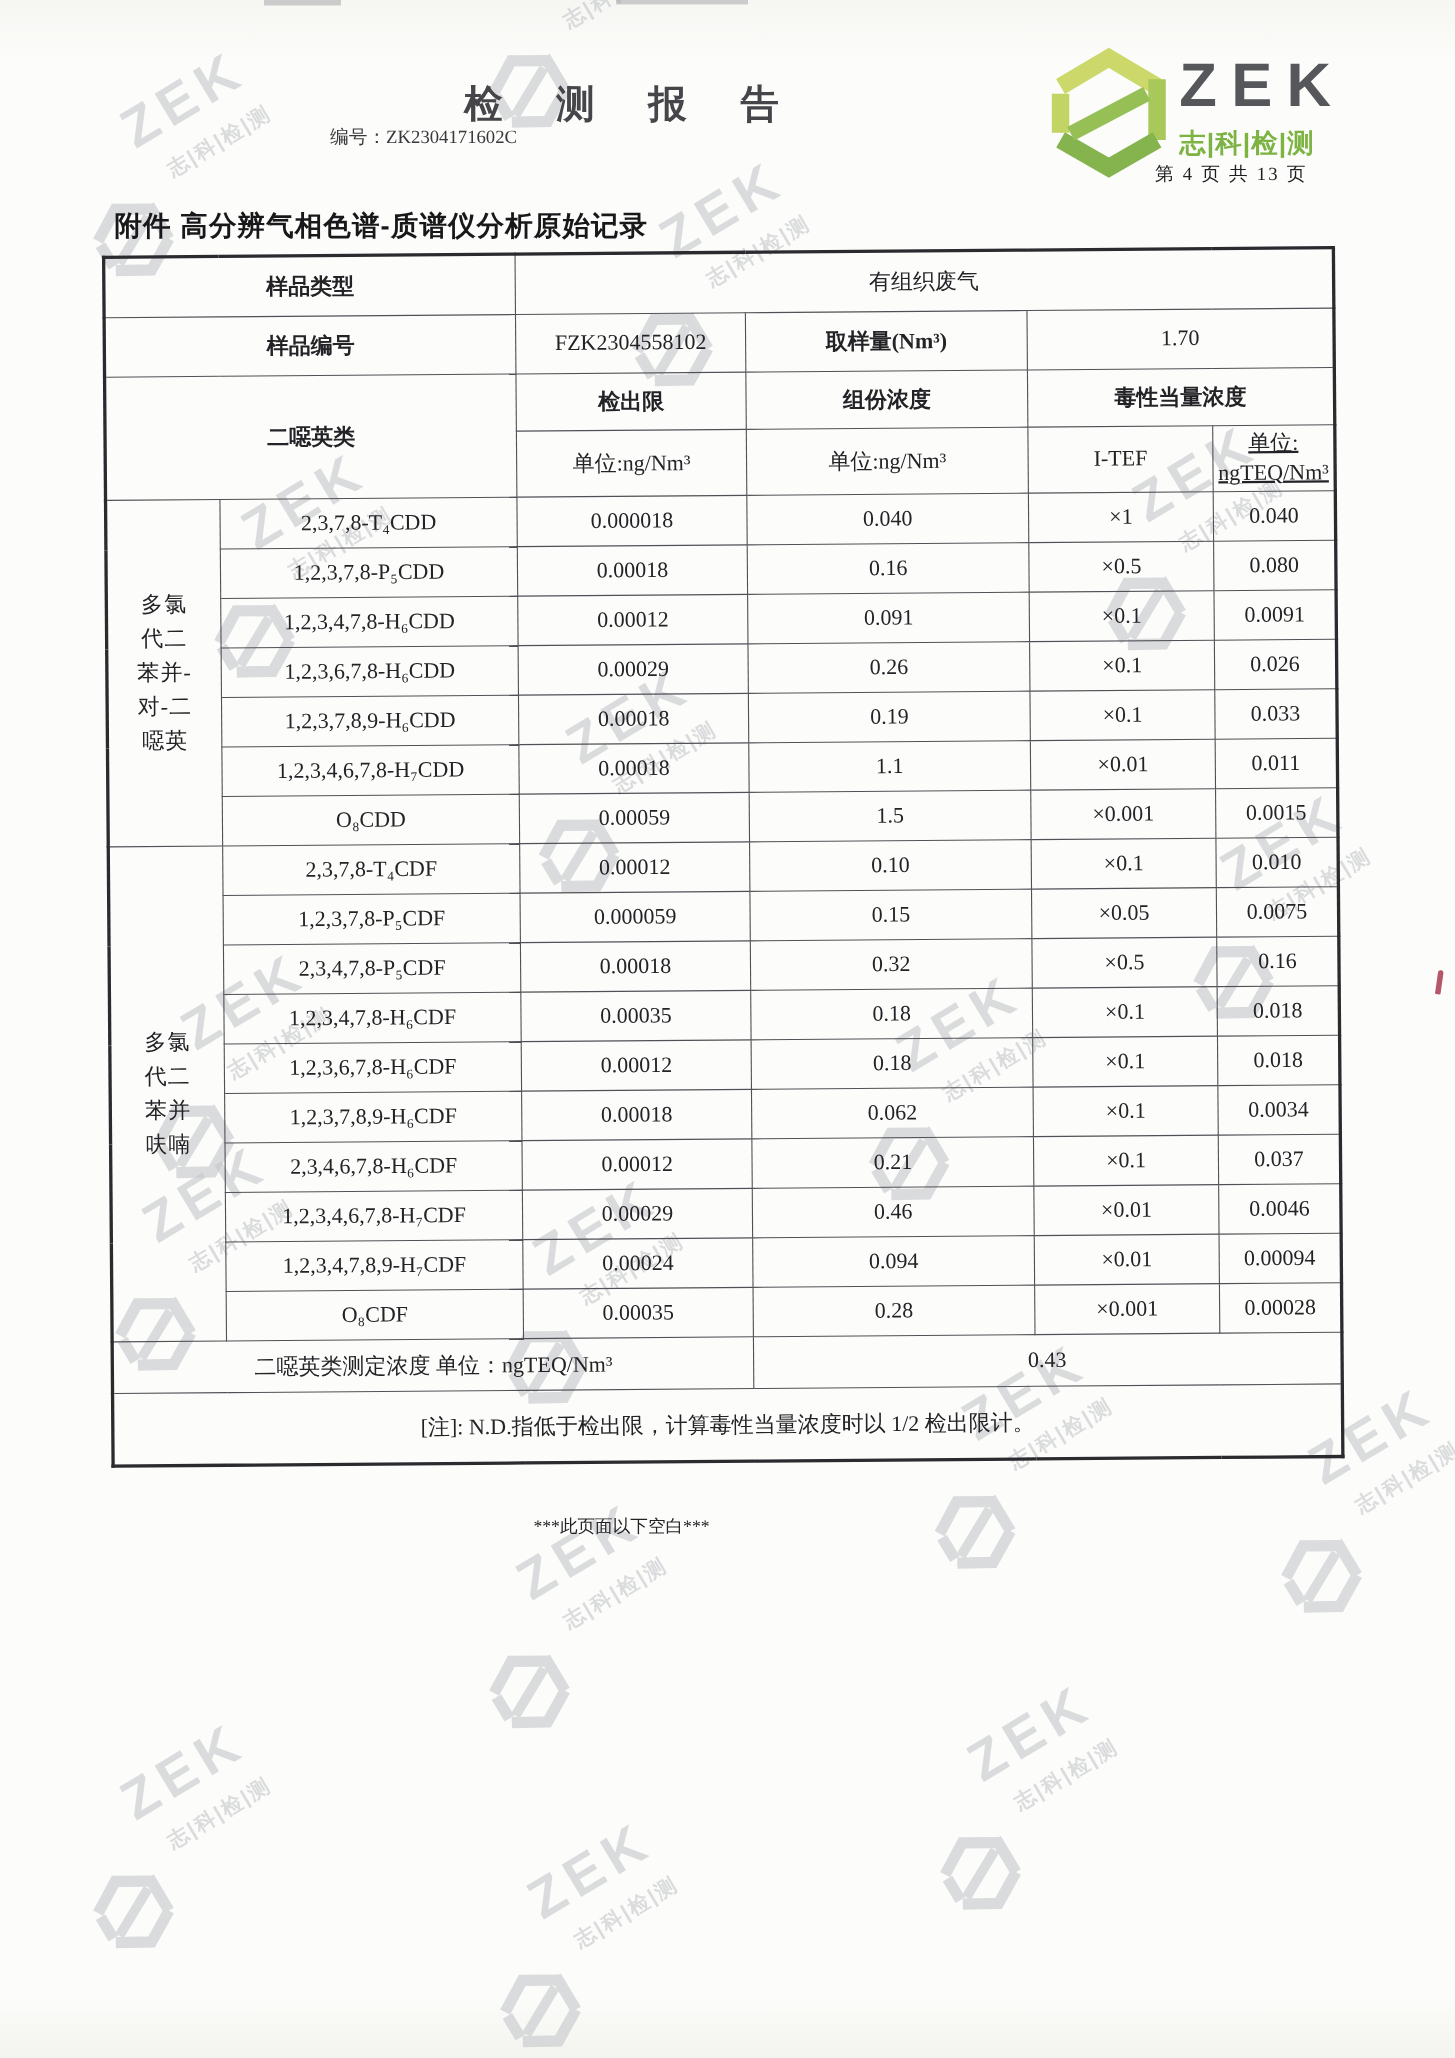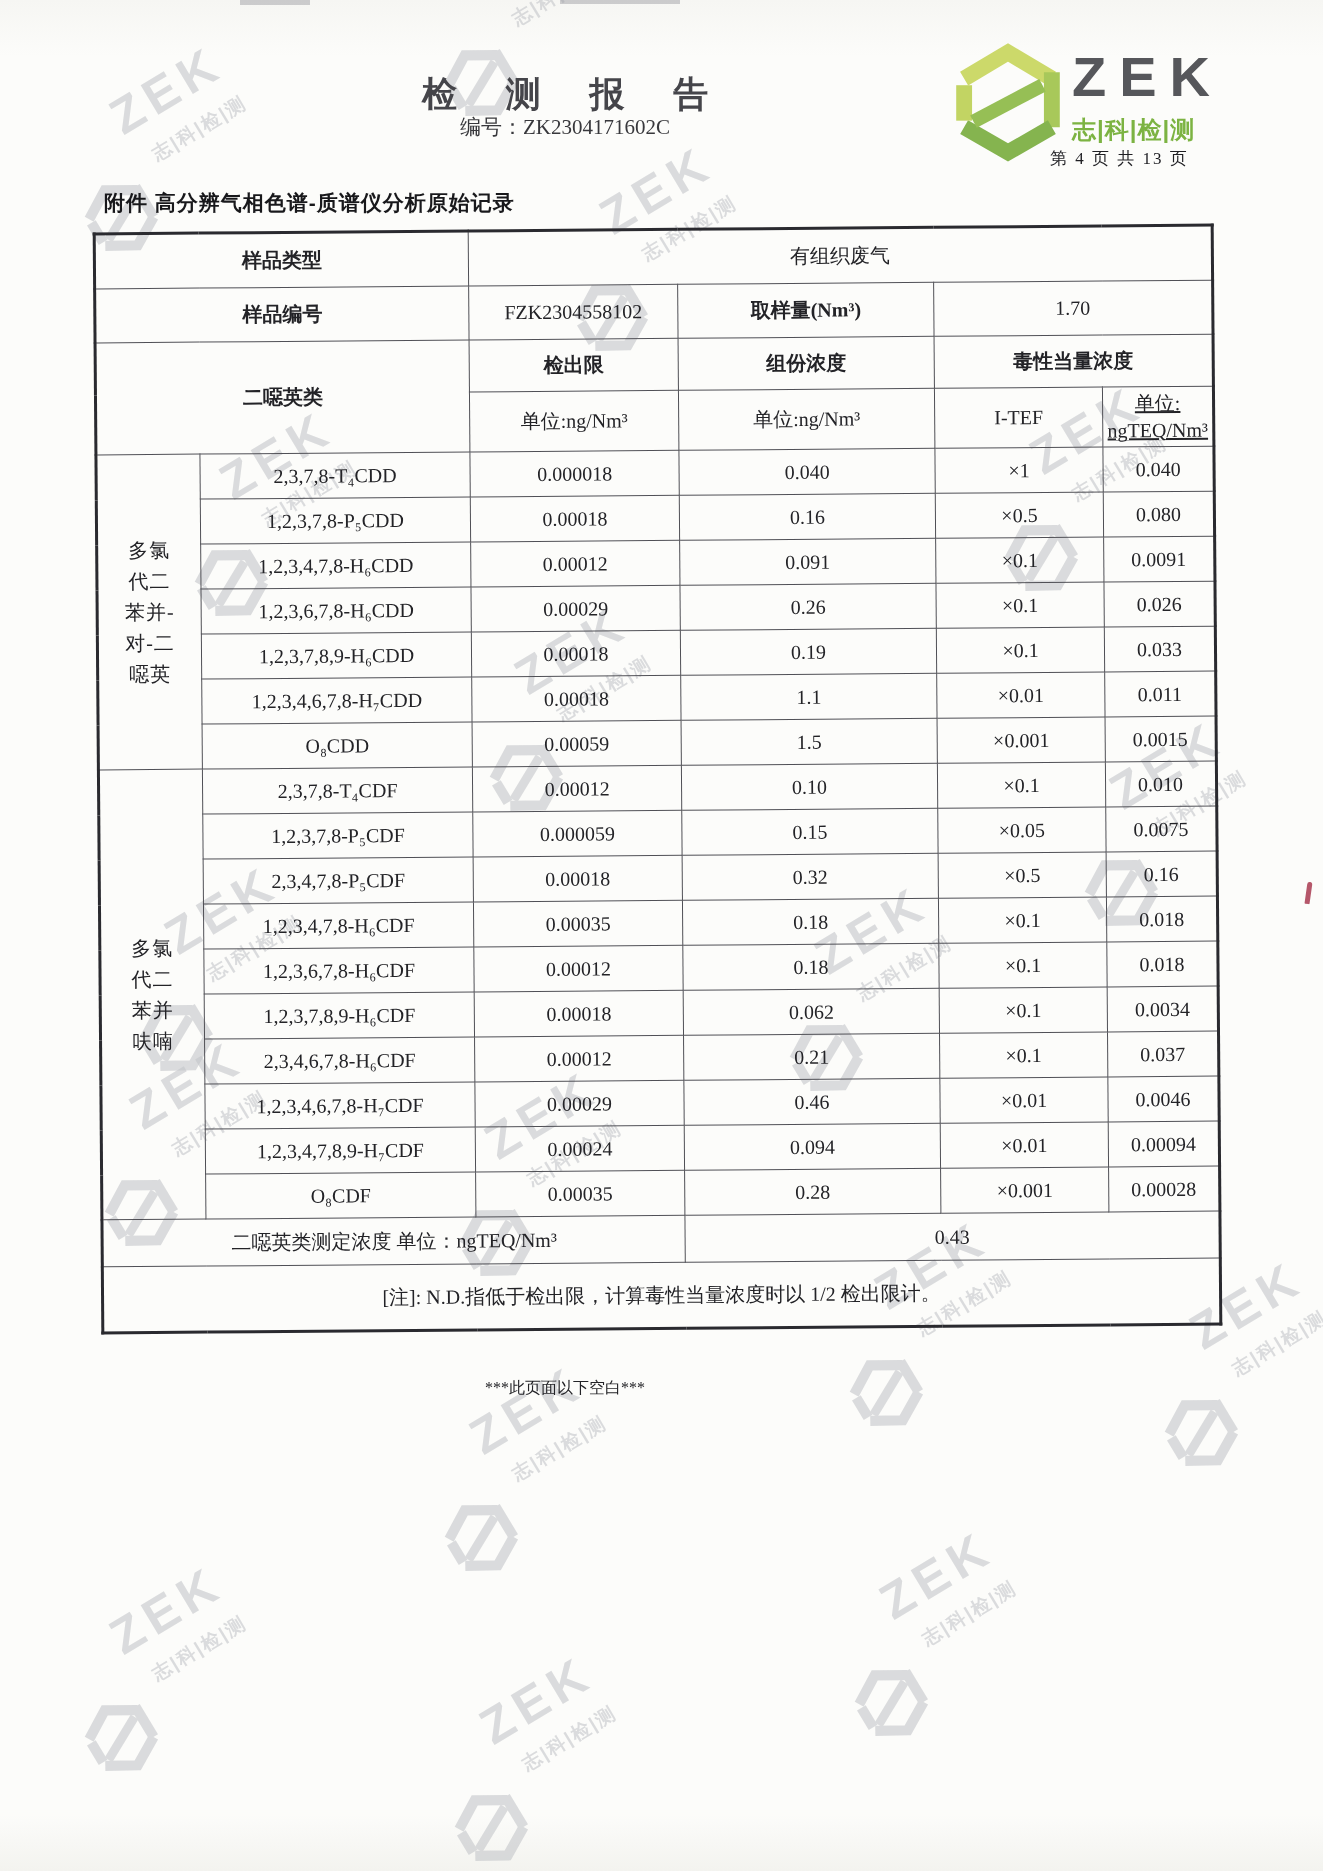--- a/index.html
+++ b/index.html
@@ -14,31 +14,31 @@
   .wm { position:absolute; width:270px; height:160px; transform:rotate(-31deg);
         color:#c3c5c9; opacity:.58; z-index:0; pointer-events:none; }
   .wm-icon { position:absolute; left:0; top:70px; width:72px; height:82px; }
   .wm-zek { position:absolute; left:80px; top:-4px; font-family:"Liberation Sans",sans-serif;
             font-weight:800; font-size:50px; letter-spacing:7px; }
   .wm-sub { position:absolute; left:96px; top:62px; font-family:"Liberation Sans",sans-serif;
             font-weight:600; font-size:19px; letter-spacing:2px; }
   
   .doc-title { position:absolute; left:300px; top:60px; width:530px; text-align:center;
                font-size:35px; font-weight:700; color:#45454a; word-spacing:40px; z-index:1;margin-top:11px; }
-  .doc-no { position:absolute; left:300px; top:113px; width:530px; text-align:center;
-            font-size:21px; color:#38383c; z-index:1; }
+  .doc-no { position:absolute; left:300px; top:113px; width:530px; text-align:left;
+            font-size:17px; color:#38383c; z-index:1; }
   .logo-icon { position:absolute; left:952px; top:38px; width:112px; height:128px; z-index:1; }
   .logo-zek { position:absolute; left:1072px; top:44px; font-family:"Liberation Sans",sans-serif;
               font-weight:800; font-size:56px; letter-spacing:13px; color:#56575b; z-index:1; }
   .logo-sub { position:absolute; left:1072px; top:114px; font-family:"Liberation Sans",sans-serif;
               font-weight:700; font-size:24px; letter-spacing:1px; color:#7cb342; z-index:1; }
   .page-info { position:absolute; left:1026px; top:147px; font-size:17px; letter-spacing:2px;
                color:#1f1f23; z-index:1;margin-left:24px; }
   .attachment-heading { position:absolute; left:104px; top:189px;
-               font-family:"Liberation Sans",sans-serif; font-weight:700; font-size:21px;
+               font-family:"Liberation Sans",sans-serif; font-weight:700; font-size:25px;
                letter-spacing:1px; color:#18181b; z-index:1; }
   
   .report-table { position:absolute; left:97px; top:228px; width:1118px; z-index:1;
                   border-collapse:collapse; table-layout:fixed;
                   transform:rotate(-0.45deg); transform-origin:50% 50%;
                   border:3px solid #2a2a2f; background:transparent; }
   .report-table td { border:1.4px solid #50505六; border:1.4px solid #505056; text-align:center;
                   vertical-align:middle; font-size:20px; padding:0 4px; overflow:hidden; }
   .report-table tr { height:45px; }
   .hdr { font-weight:600; }

